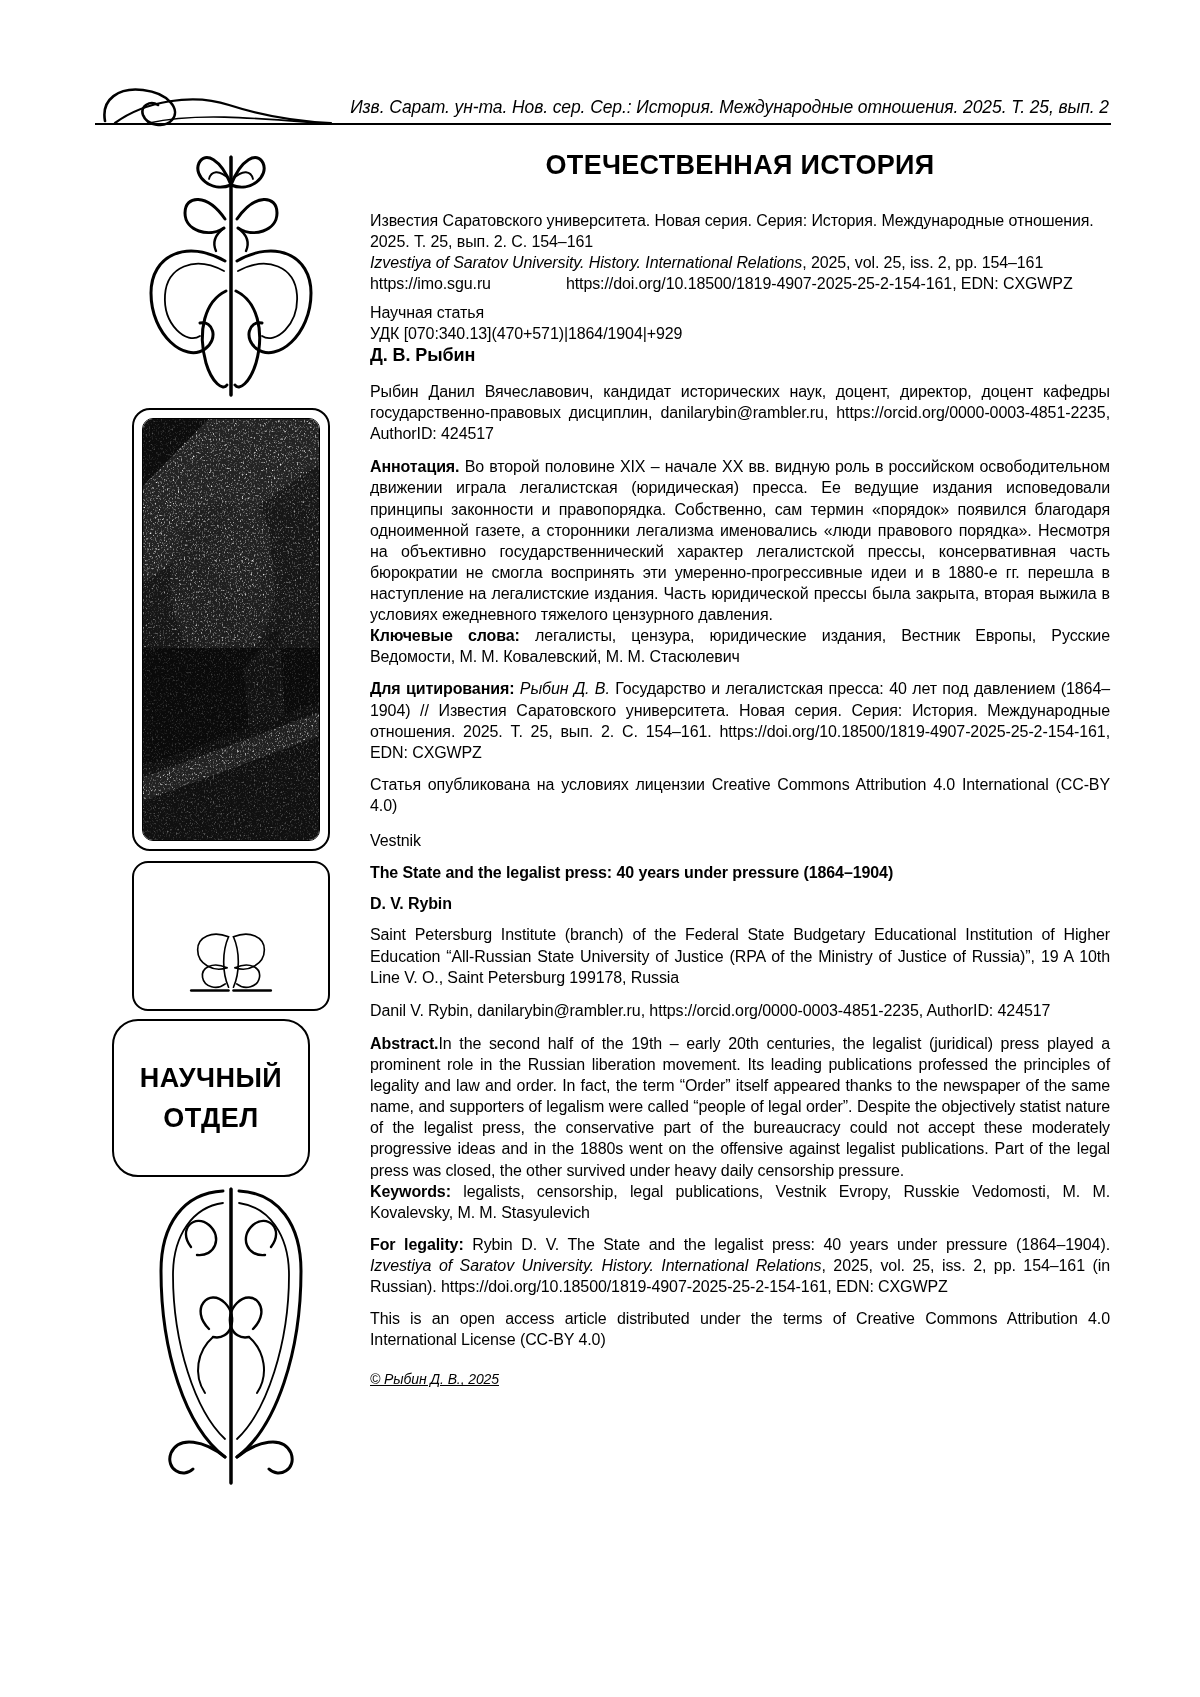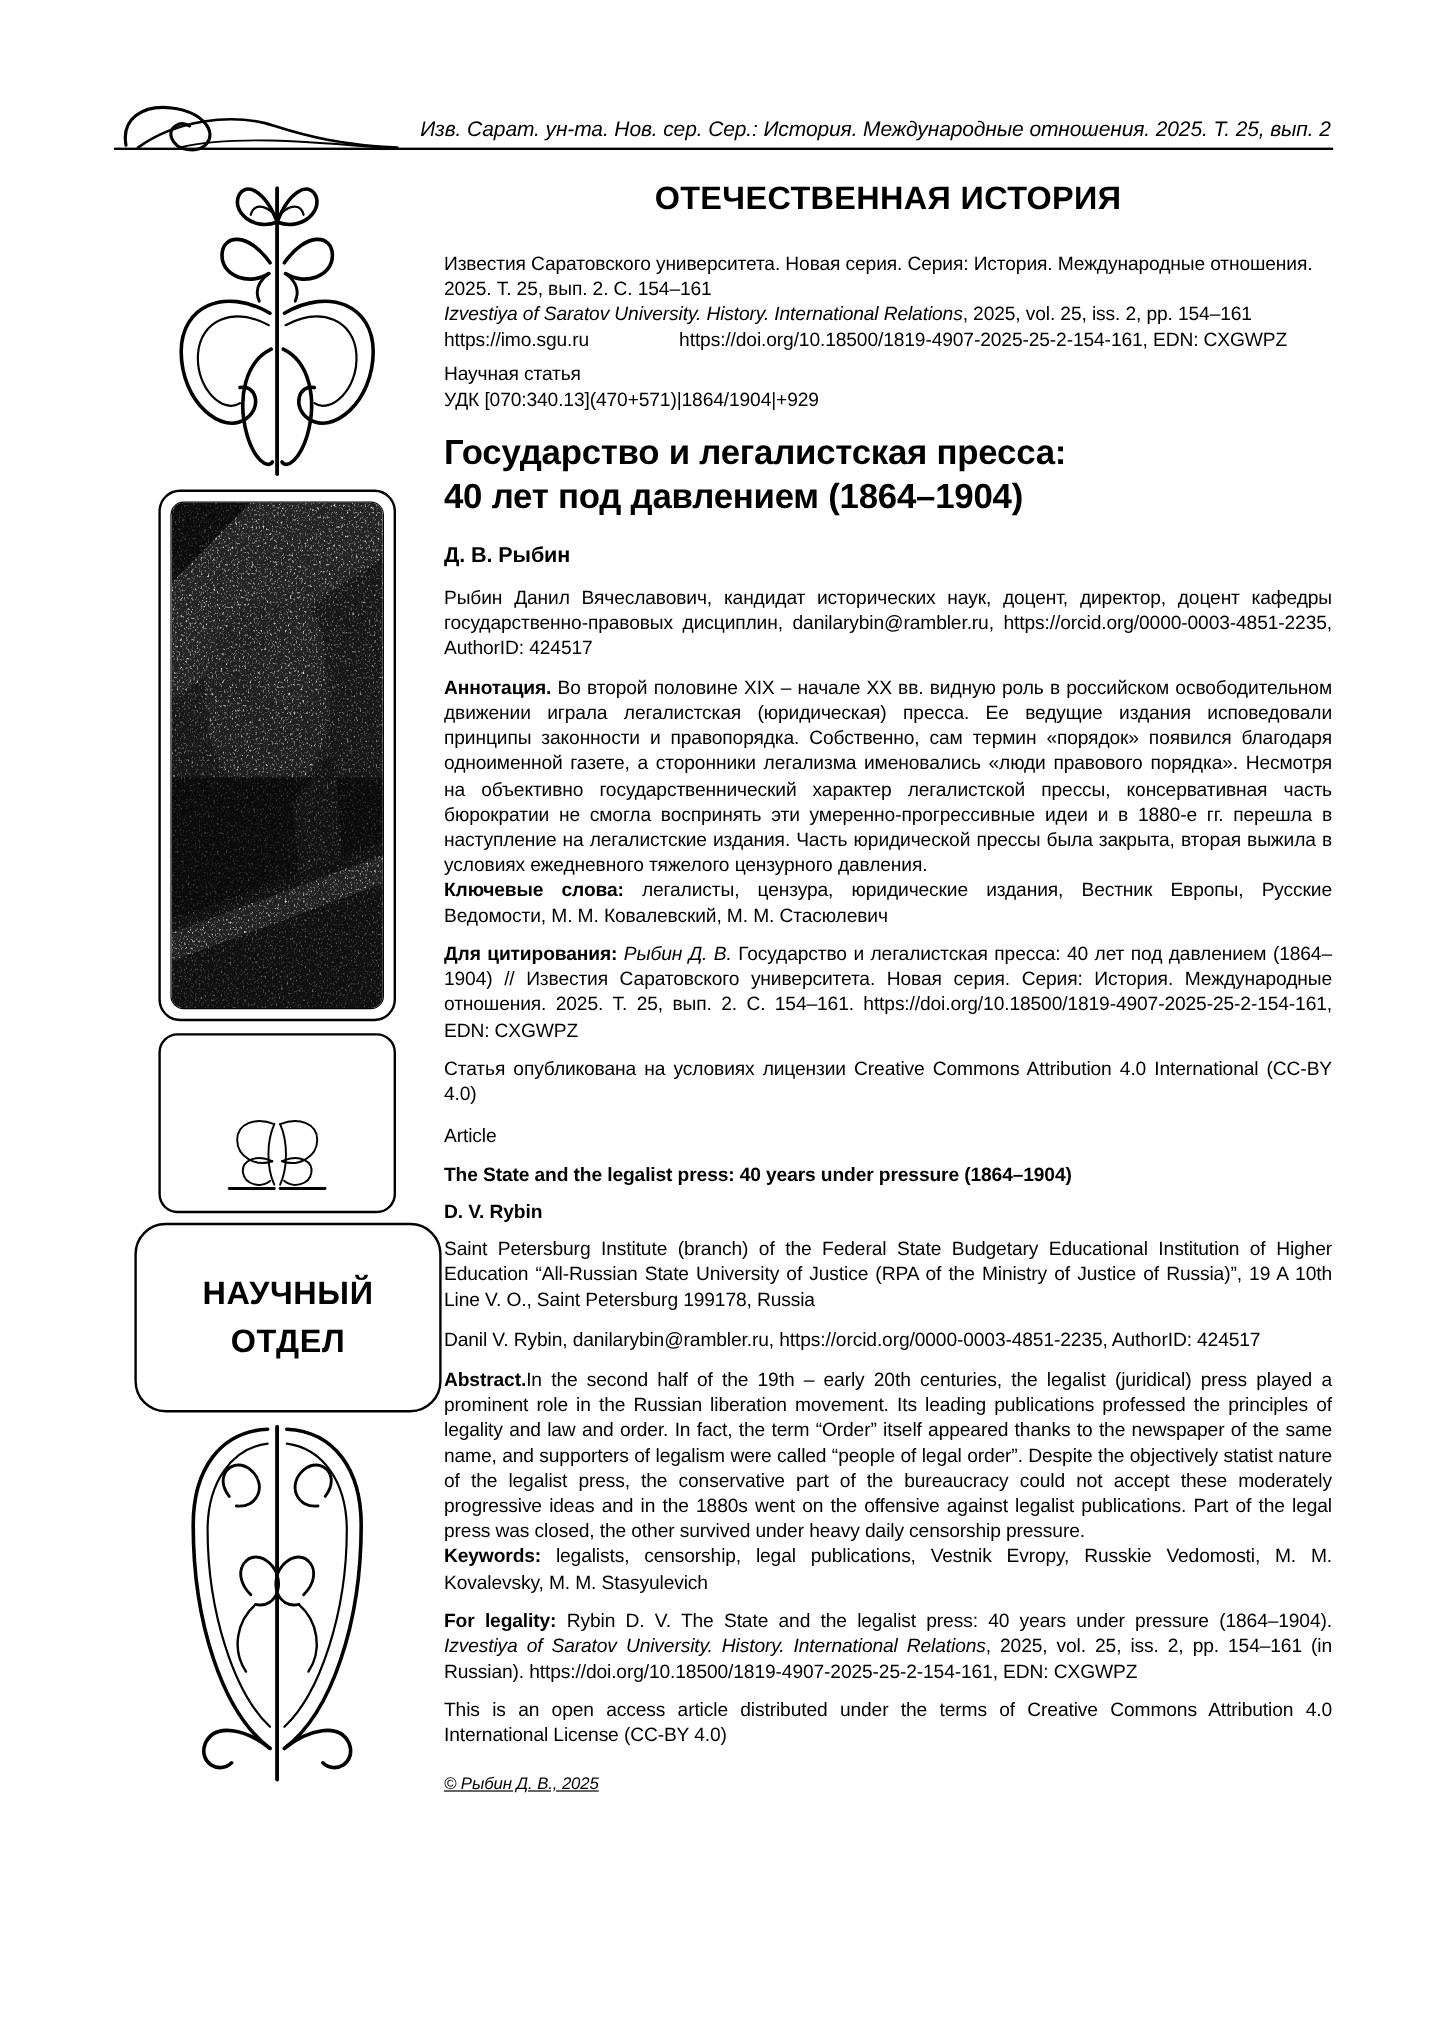--- a/index.html
+++ b/index.html
@@ -30,21 +30,21 @@
   }
   .photo-clip { width:100%; height:100%; border-radius:11px; overflow:hidden; border:1px solid #000; }
   .photo-clip svg { display:block; width:100%; height:100%; }
   .mini-box {
     width:198px; height:150px; margin:10px auto 0;
     border:2px solid #000; border-radius:16px;
     display:flex; align-items:flex-end; justify-content:center; padding-bottom:12px;
   }
   .mini-box svg { width:122px; height:70px; }
   .label-box {
-    width:256px; height:158px; margin:8px 0 0;
+    width:198px; height:158px; margin:8px 0 0;
     border:2.5px solid #000; border-radius:26px;
     display:flex; flex-direction:column; align-items:center; justify-content:center; gap:9px;
     font-weight:bold; font-size:27px; letter-spacing:0.5px;
   }
   .orn-bottom { display:block; width:212px; height:328px; margin:6px auto 0; }
 
   
   .content {
     position:absolute; left:370px; top:148px; width:740px;
     font-size:16px; line-height:1.32; letter-spacing:-0.1px;
@@ -160,42 +160,38 @@
       <span>Известия Саратовского университета. Новая серия. Серия: История. Международные отношения. 2025. Т. 25, вып. 2. С. 154–161</span><br>
       <span class="it">Izvestiya of Saratov University. History. International Relations</span><span>, 2025, vol. 25, iss. 2, pp. 154–161</span><br>
       <span>https://imo.sgu.ru</span><span class="gap"></span><span>https://doi.org/10.18500/1819-4907-2025-25-2-154-161, EDN:  CXGWPZ</span>
     </p>
 
     <p class="meta tight" style="margin-top:8px;">
       <span>Научная статья</span><br>
       <span>УДК [070:340.13](470+571)|1864/1904|+929</span>
     </p>
 
-    <h2 class="title-ru">
-      <span style="display:block;">Государство и легалистская пресса:</span>
-      <span style="display:block;">40 лет под давлением (1864–1904)</span>
-    </h2>
 
     <p class="author-ru">Д. В. Рыбин</p>
 
 
     <p class="block mt-sm">Рыбин Данил Вячеславович, кандидат исторических наук, доцент, директор, доцент кафедры государственно-правовых дисциплин, danilarybin@rambler.ru, https://orcid.org/0000-0003-4851-2235, AuthorID: 424517</p>
 
     <p class="block mt-sm">
       <b>Аннотация.</b> <span>Во второй половине XIX – начале XX вв. видную роль в российском освободительном движении играла легалистская (юридическая) пресса. Ее ведущие издания исповедовали принципы законности и правопорядка. Собственно, сам термин «порядок» появился благодаря одноименной газете, а сторонники легализма именовались «люди правового порядка». Несмотря на объективно государственнический характер легалистской прессы, консервативная часть бюрократии не смогла воспринять эти умеренно-прогрессивные идеи и в 1880-е гг. перешла в наступление на легалистские издания. Часть юридической прессы была закрыта, вторая выжила в условиях ежедневного тяжелого цензурного давления.</span><br>
       <b>Ключевые слова:</b> <span>легалисты, цензура, юридические издания, Вестник Европы, Русские Ведомости, М. М. Ковалевский, М. М. Стасюлевич</span>
     </p>
 
     <p class="block">
       <b>Для цитирования:</b> <i>Рыбин Д. В.</i> <span>Государство и легалистская пресса: 40 лет под давлением (1864–1904) // Известия Саратовского университета. Новая серия. Серия: История. Международные отношения. 2025. Т. 25, вып. 2. С. 154–161. https://doi.org/10.18500/1819-4907-2025-25-2-154-161, EDN:  CXGWPZ</span>
     </p>
 
     <p class="block">Статья опубликована на условиях лицензии Creative Commons Attribution 4.0 International (CC-BY 4.0)</p>
 
-    <p class="block" style="margin-top:14px;">Article</p>
+    <p class="block" style="margin-top:14px;">Vestnik</p>
 
     <p class="en-head">The State and the legalist press: 40 years under pressure (1864–1904)</p>
 
     <p class="en-head">D. V. Rybin</p>
 
     <p class="block">Saint Petersburg Institute (branch) of the Federal State Budgetary Educational Institution of Higher Education “All-Russian State University of Justice (RPA of the Ministry of Justice of Russia)”, 19 A 10th Line V. O., Saint Petersburg 199178, Russia</p>
 
     <p class="block mt-sm">Danil V. Rybin, danilarybin@rambler.ru, https://orcid.org/0000-0003-4851-2235, AuthorID: 424517</p>
 
     <p class="block mt-sm">

